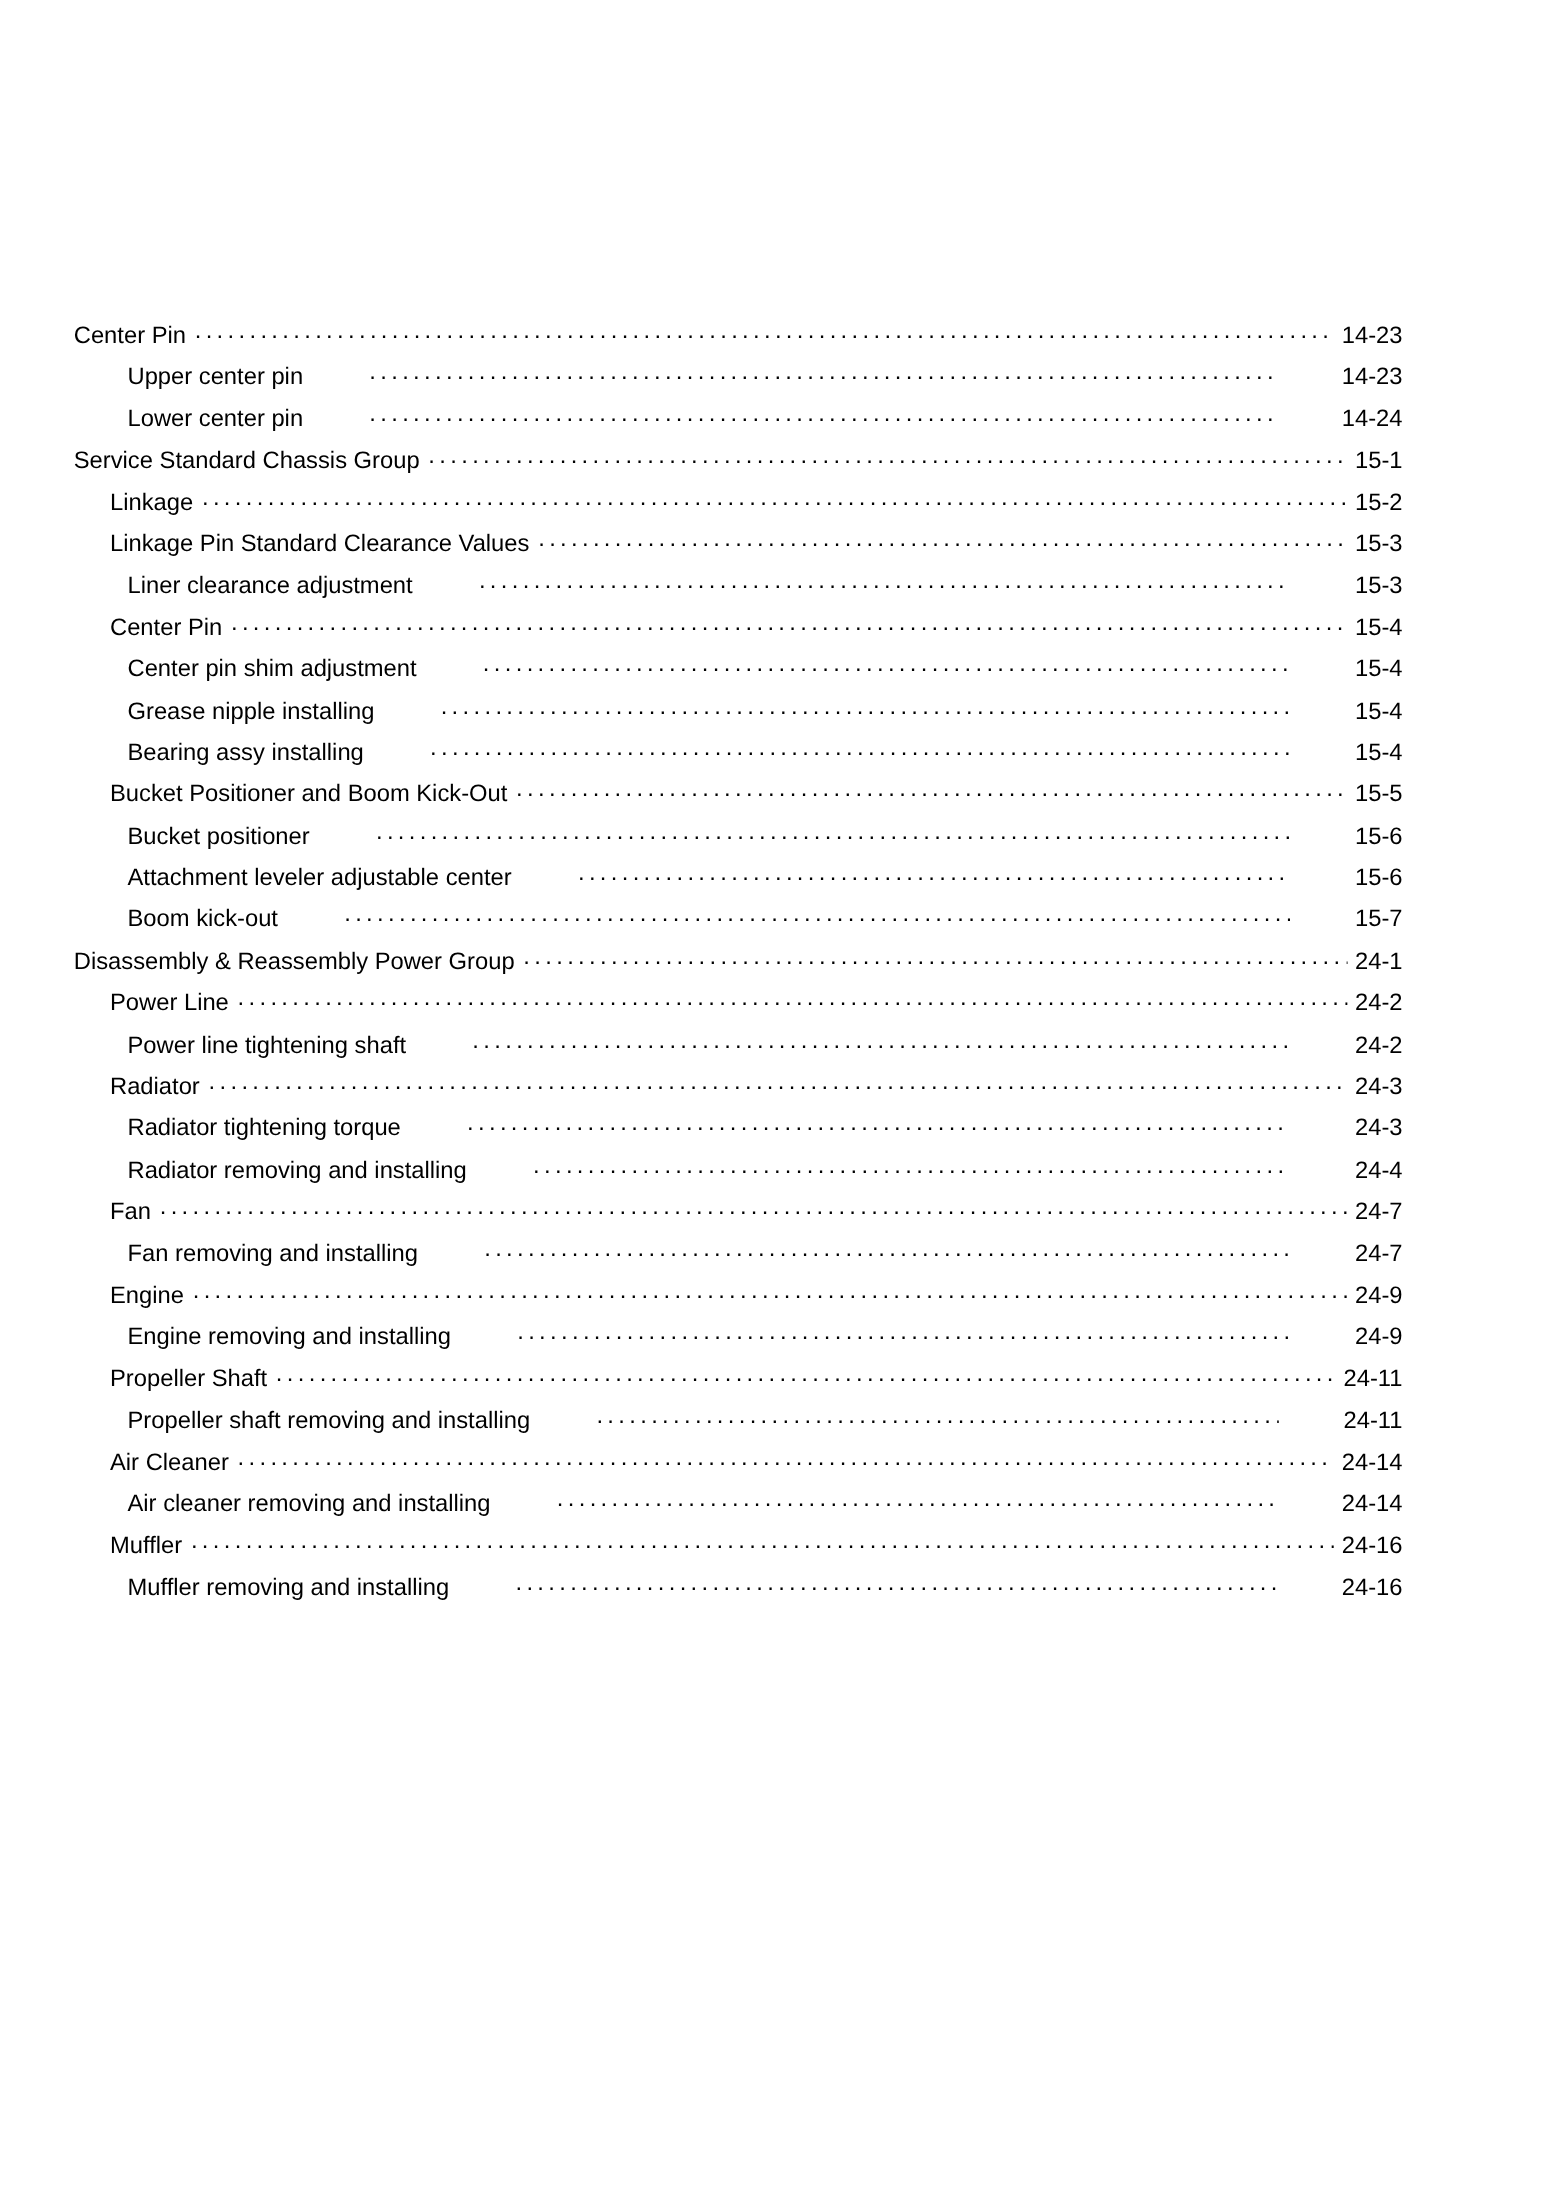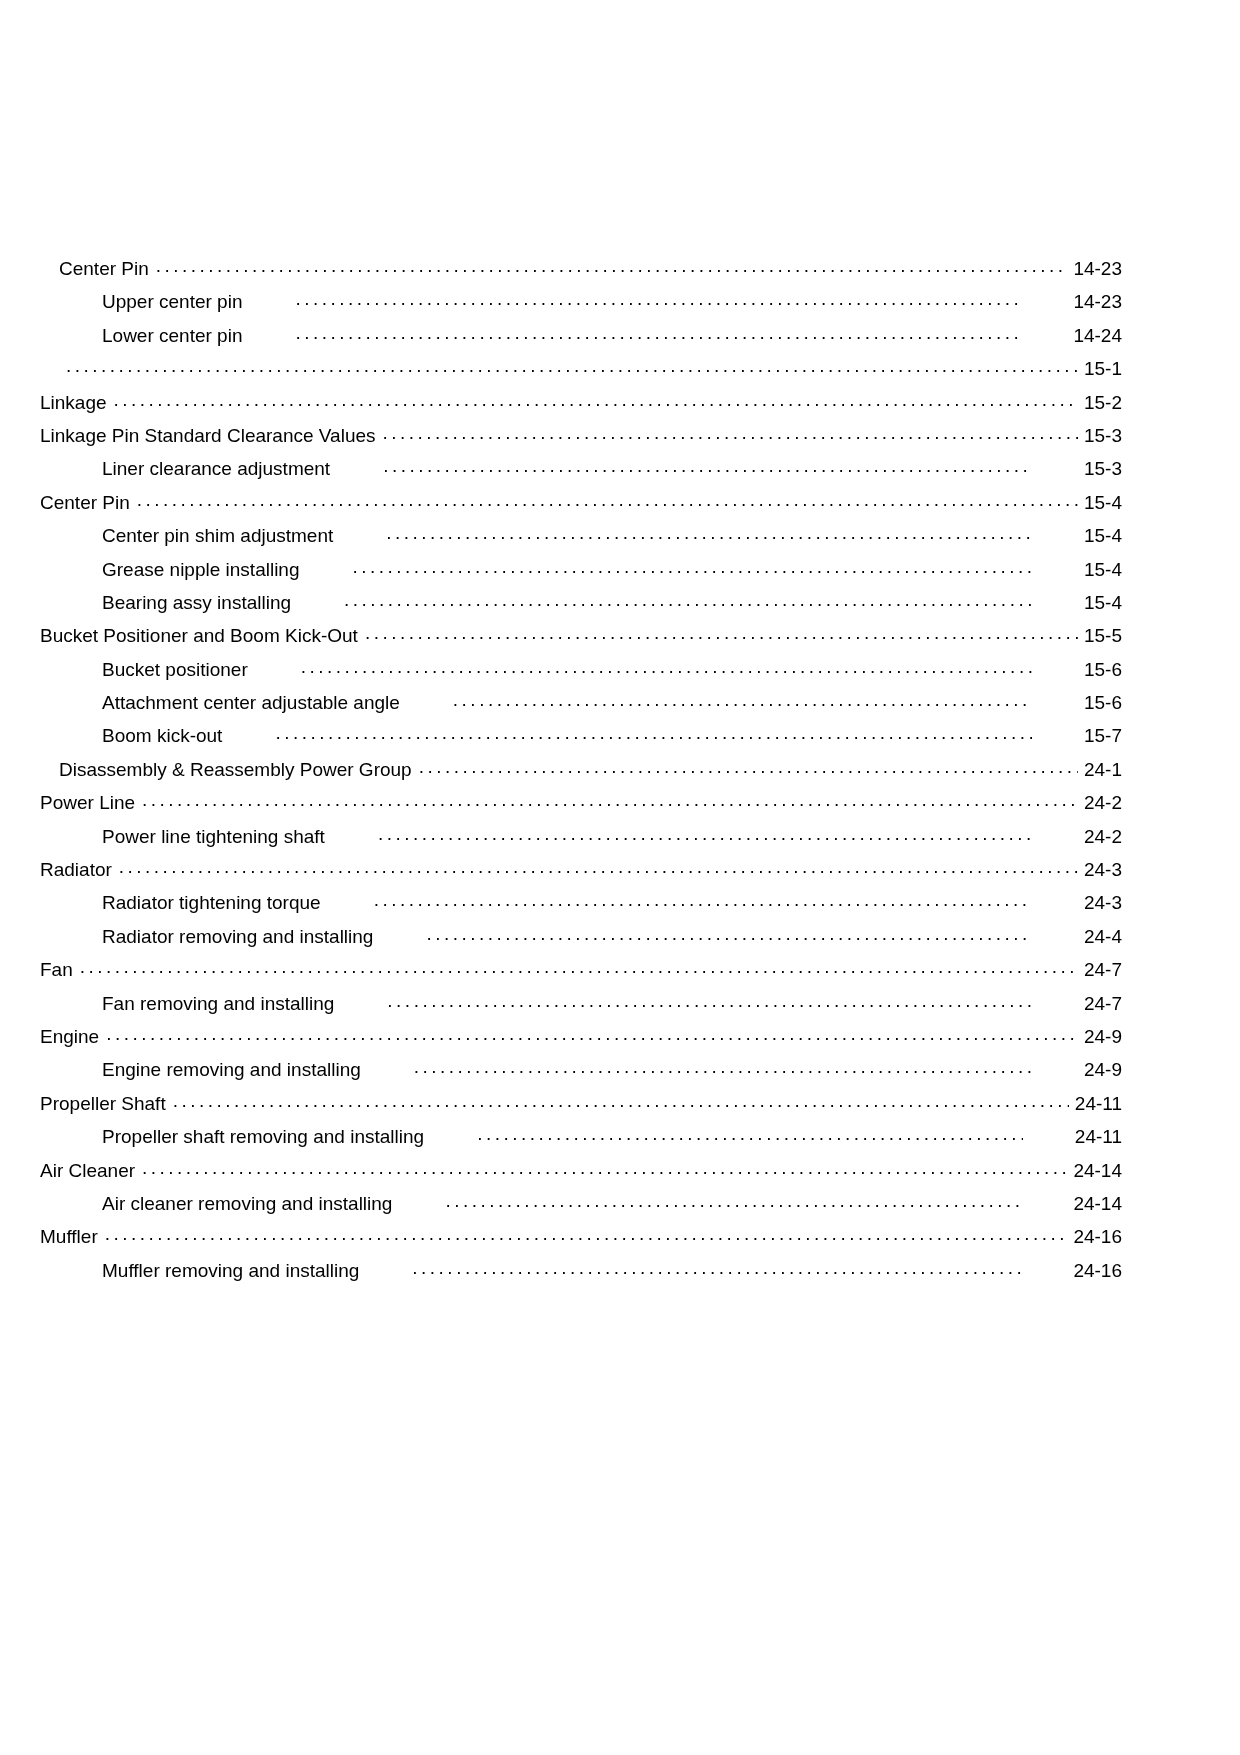--- a/index.html
+++ b/index.html
@@ -33,21 +33,21 @@
     align-items: baseline;
     width: 100%;
     box-sizing: border-box;
     padding-right: 118px;
     height: 33.4px;
     font-size: 19px;
     line-height: 33.4px;
     white-space: nowrap;
   }
   .toc-entry.level-0 { padding-left: 59px; }
-  .toc-entry.level-1 { padding-left: 40px; }
+  .toc-entry.level-1 { padding-left: 88px; }
   .toc-entry.level-2 { padding-left: 102px; gap: 46px; }
 
   .entry-title {
     flex: 0 0 auto;
   }
   .entry-leader {
     flex: 1 1 auto;
     position: relative;
     overflow: hidden;
     margin: 0 1px 0 7px;
@@ -88,20 +88,21 @@
         <span class="entry-title">Upper center pin</span>
         <span class="entry-leader"></span>
         <span class="entry-page">14-23</span>
       </div>
       <div class="toc-entry level-2">
         <span class="entry-title">Lower center pin</span>
         <span class="entry-leader"></span>
         <span class="entry-page">14-24</span>
       </div>
       <div class="toc-entry level-0">
+        <span class="entry-title">Service Standard Chassis Group</span>
         <span class="entry-leader"></span>
         <span class="entry-page">15-1</span>
       </div>
       <div class="toc-entry level-1">
         <span class="entry-title">Linkage</span>
         <span class="entry-leader"></span>
         <span class="entry-page">15-2</span>
       </div>
       <div class="toc-entry level-1">
         <span class="entry-title">Linkage Pin Standard Clearance Values</span>
@@ -137,21 +138,21 @@
         <span class="entry-title">Bucket Positioner and Boom Kick-Out</span>
         <span class="entry-leader"></span>
         <span class="entry-page">15-5</span>
       </div>
       <div class="toc-entry level-2">
         <span class="entry-title">Bucket positioner</span>
         <span class="entry-leader"></span>
         <span class="entry-page">15-6</span>
       </div>
       <div class="toc-entry level-2">
-        <span class="entry-title">Attachment center adjustable angle</span>
+        <span class="entry-title">Attachment leveler adjustable center</span>
         <span class="entry-leader"></span>
         <span class="entry-page">15-6</span>
       </div>
       <div class="toc-entry level-2">
         <span class="entry-title">Boom kick-out</span>
         <span class="entry-leader"></span>
         <span class="entry-page">15-7</span>
       </div>
       <div class="toc-entry level-0">
         <span class="entry-title">Disassembly &amp; Reassembly Power Group</span>

